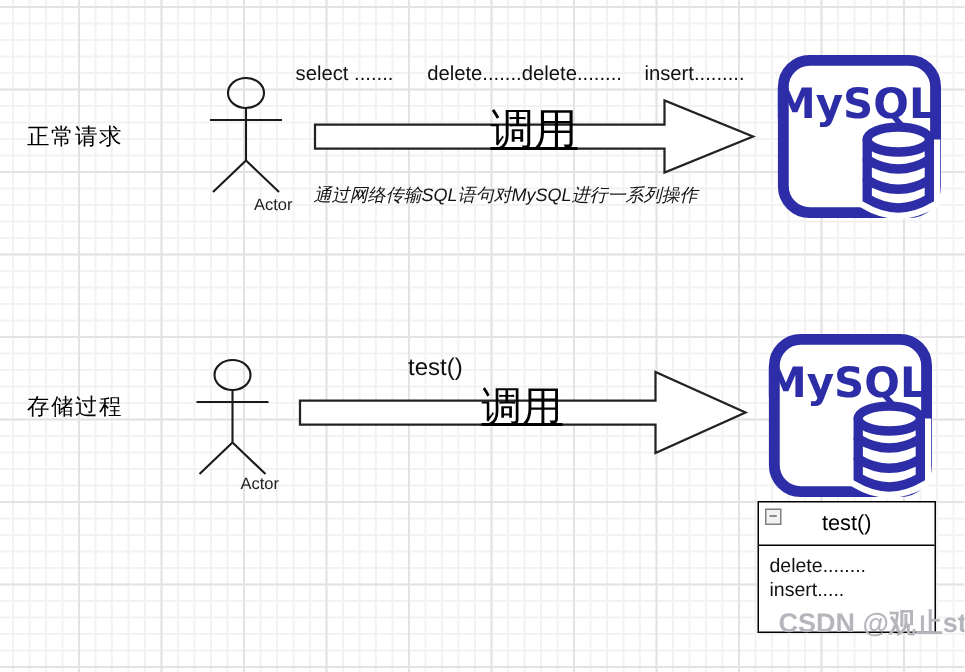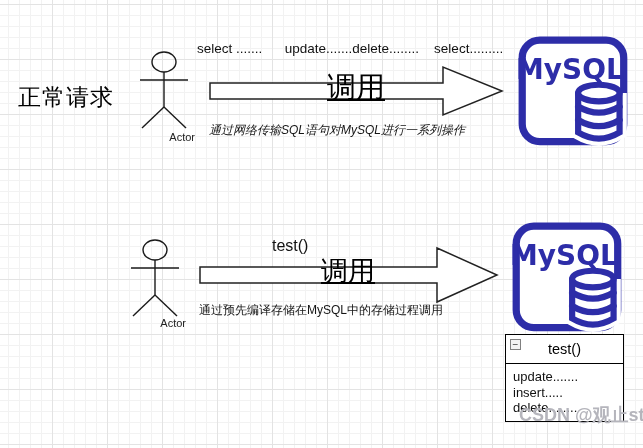--- a/index.html
+++ b/index.html
@@ -14,21 +14,21 @@
     background-color:#ffffff;
     background-image:
       linear-gradient(#e3e3e3 1px, transparent 1px),
       linear-gradient(90deg, #e3e3e3 1px, transparent 1px),
       linear-gradient(#f2f2f2 1px, transparent 1px),
       linear-gradient(90deg, #f2f2f2 1px, transparent 1px);
     background-size:55px 55px,55px 55px,11px 11px,11px 11px;
     background-position:-3px 4px,-3px 4px,-3px 4px,-3px 4px;
   }
   .abs{position:absolute;}
-  .row-label{font-size:23px; color:#000; letter-spacing:1px; white-space:nowrap;}
+  .row-label{font-size:15px; color:#000; letter-spacing:1px; white-space:nowrap;}
   .statement{font-size:13.5px; color:#111; white-space:pre;}
   .stmt-test{font-size:16px; color:#111; white-space:pre;}
   .caption{font-size:12px; color:#141414; white-space:nowrap;}
   .call-label{color:#000; white-space:nowrap; line-height:1;text-decoration:underline;}
   .call-1{font-size:29px;}
   .call-2{font-size:27px;}
   .actor-label{font-size:11px; color:#222; width:62px; text-align:right;}
   .actor-shape{stroke:var(--ink); stroke-width:1.4; fill:none;}
   .arrow-shape{fill:#ffffff; stroke:#222; stroke-width:1.5; stroke-linejoin:miter;}
   .logo-rect{fill:#ffffff; stroke:var(--mysql-blue); stroke-width:7;}
@@ -63,79 +63,78 @@
 
   <svg class="abs" style="left:133px; top:50px;" width="62" height="82" viewBox="0 0 62 82">
     <ellipse class="actor-shape" cx="31" cy="12" rx="12" ry="10"></ellipse>
     <line class="actor-shape" x1="31" y1="22" x2="31" y2="57"></line>
     <line class="actor-shape" x1="7" y1="30" x2="55" y2="30"></line>
     <line class="actor-shape" x1="31" y1="57" x2="9" y2="78"></line>
     <line class="actor-shape" x1="31" y1="57" x2="53" y2="78"></line>
   </svg>
   <div class="abs actor-label" style="left:133px; top:131px;">Actor</div>
 
-  <div class="abs statement" style="left:197px; top:41px;">select .......      update.......delete........    select.........</div>
+  <div class="abs statement" style="left:197px; top:41px;">select .......      delete.......delete........    insert.........</div>
 
   <svg class="abs" style="left:208px; top:63px;" width="300" height="56" viewBox="0 0 300 56">
     <polygon class="arrow-shape" points="2,20 235,20 235,4 294,28 235,52 235,36 2,36"></polygon>
   </svg>
   <div class="abs call-label call-1" style="left:327px; top:73px;">调用</div>
 
   <div class="abs caption" style="left:209px; top:122px;font-style:italic;">通过网络传输SQL语句对MySQL进行一系列操作</div>
 
   <svg class="abs" style="left:516px; top:35px;" width="116" height="114" viewBox="0 0 112 110">
     <rect class="logo-rect" x="6" y="5" width="98" height="98" rx="17"></rect>
     <text class="logo-text" x="52" y="42" text-anchor="middle">MySQL</text>
     <g>
       <path class="cyl-blank" d="M60,56 L60,94 Q80,106 100,94 L100,56"></path>
       <path class="cyl-body" d="M60,56 L60,94 Q80,106 100,94 L100,56"></path>
       <path class="cyl-arc" d="M60,69 Q80,81 100,69"></path>
       <path class="cyl-arc" d="M60,82 Q80,94 100,82"></path>
       <ellipse class="cyl-body" cx="80" cy="56" rx="20" ry="8"></ellipse>
     </g>
   </svg>
 
+  <div class="abs row-label" style="left:18px; top:262px;">存储过程</div>
 
   <svg class="abs" style="left:124px; top:238px;" width="62" height="82" viewBox="0 0 62 82">
     <ellipse class="actor-shape" cx="31" cy="12" rx="12" ry="10"></ellipse>
     <line class="actor-shape" x1="31" y1="22" x2="31" y2="57"></line>
     <line class="actor-shape" x1="7" y1="30" x2="55" y2="30"></line>
     <line class="actor-shape" x1="31" y1="57" x2="9" y2="78"></line>
     <line class="actor-shape" x1="31" y1="57" x2="53" y2="78"></line>
   </svg>
   <div class="abs actor-label" style="left:124px; top:317px;">Actor</div>
 
   <div class="abs stmt-test" style="left:272px; top:237px;">test()</div>
 
   <svg class="abs" style="left:197px; top:244px;" width="304" height="62" viewBox="0 0 304 62">
     <polygon class="arrow-shape" points="3,23 240,23 240,4 300,31 240,58 240,39 3,39"></polygon>
   </svg>
   <div class="abs call-label call-2" style="left:321px; top:258px;">调用</div>
 
-  <div class="abs caption" style="left:199px; top:302px;">通过预先编译存储在MySQL中的存储过程调用</div>
 
   <svg class="abs" style="left:510px; top:221px;" width="116" height="114" viewBox="0 0 112 110">
     <rect class="logo-rect" x="6" y="5" width="98" height="98" rx="17"></rect>
     <text class="logo-text" x="52" y="42" text-anchor="middle">MySQL</text>
     <g>
       <path class="cyl-blank" d="M60,56 L60,94 Q80,106 100,94 L100,56"></path>
       <path class="cyl-body" d="M60,56 L60,94 Q80,106 100,94 L100,56"></path>
       <path class="cyl-arc" d="M60,69 Q80,81 100,69"></path>
       <path class="cyl-arc" d="M60,82 Q80,94 100,82"></path>
       <ellipse class="cyl-body" cx="80" cy="56" rx="20" ry="8"></ellipse>
     </g>
   </svg>
 
   <div class="abs proc-box">
     <div class="proc-header">
       <span class="collapse-icon">−</span>
       <span class="proc-title">test()</span>
     </div>
     <div class="proc-body">
-      <div>update.......</div>
+      <div>delete........</div>
       <div>insert.....</div>
-      <div>delete........</div>
     </div>
   </div>
 
   <div class="abs watermark">CSDN @观止study</div>
 
 </div>
 
 </body></html>

